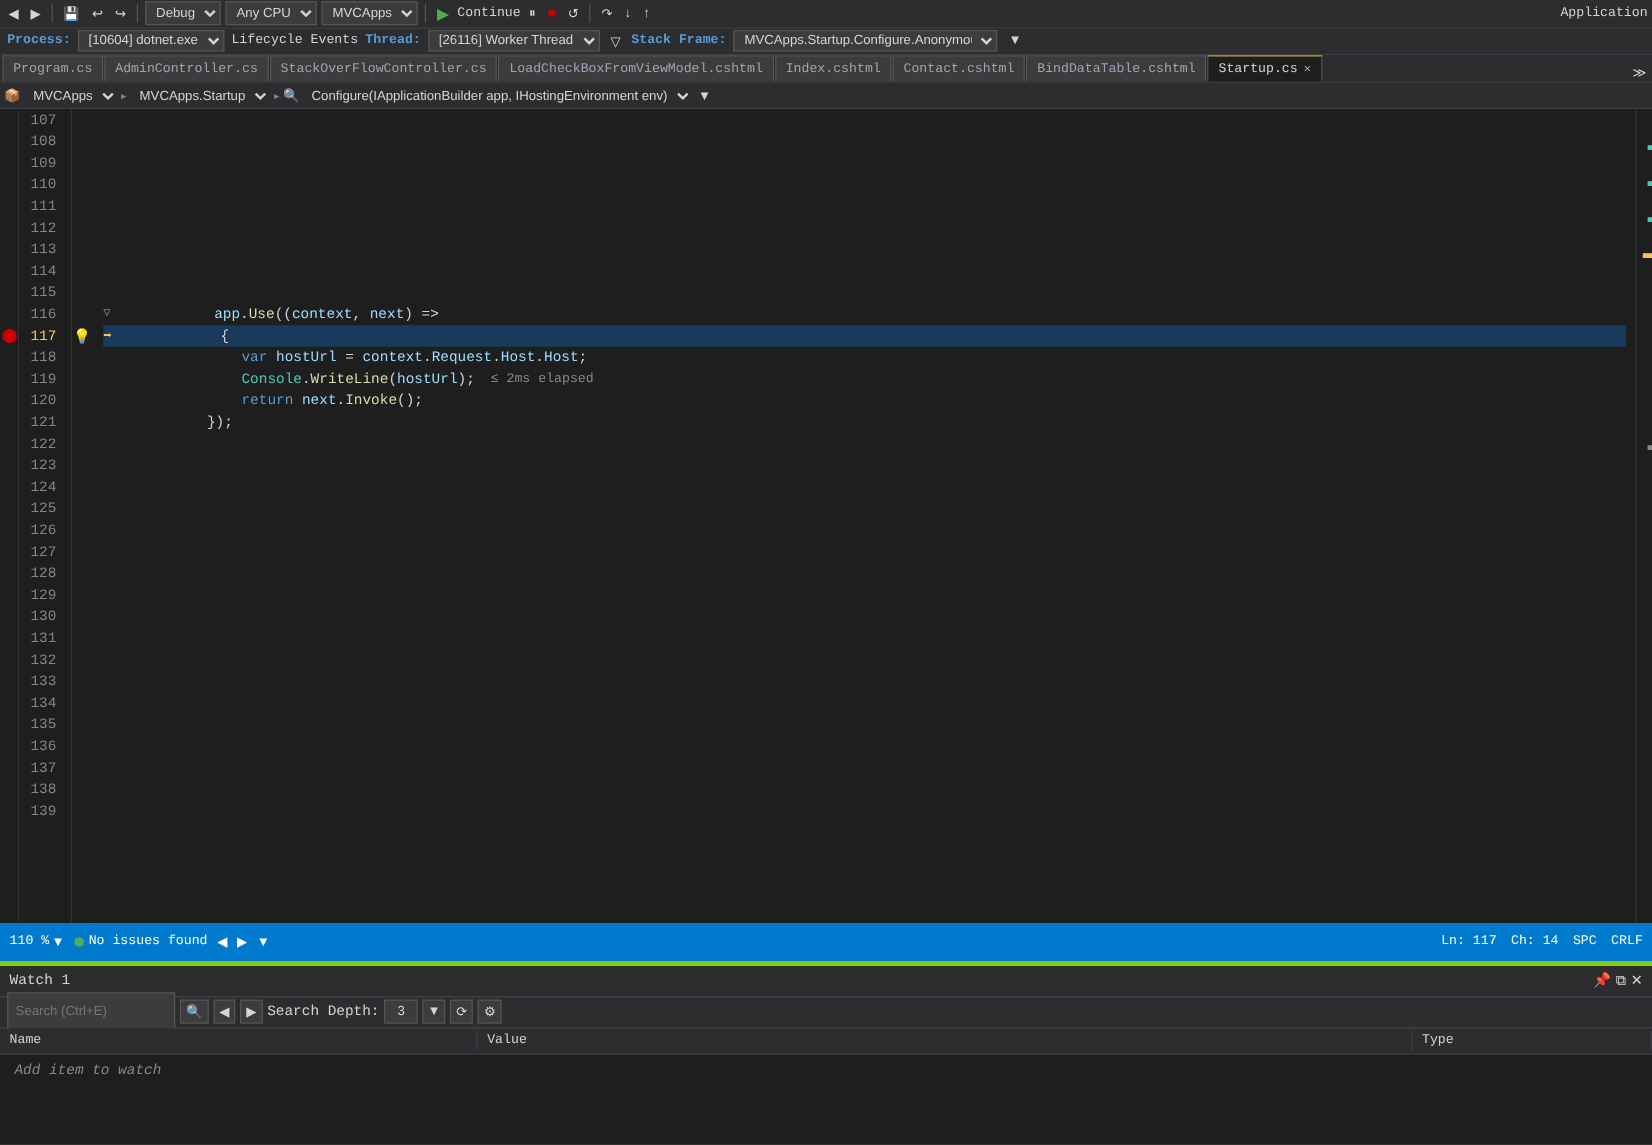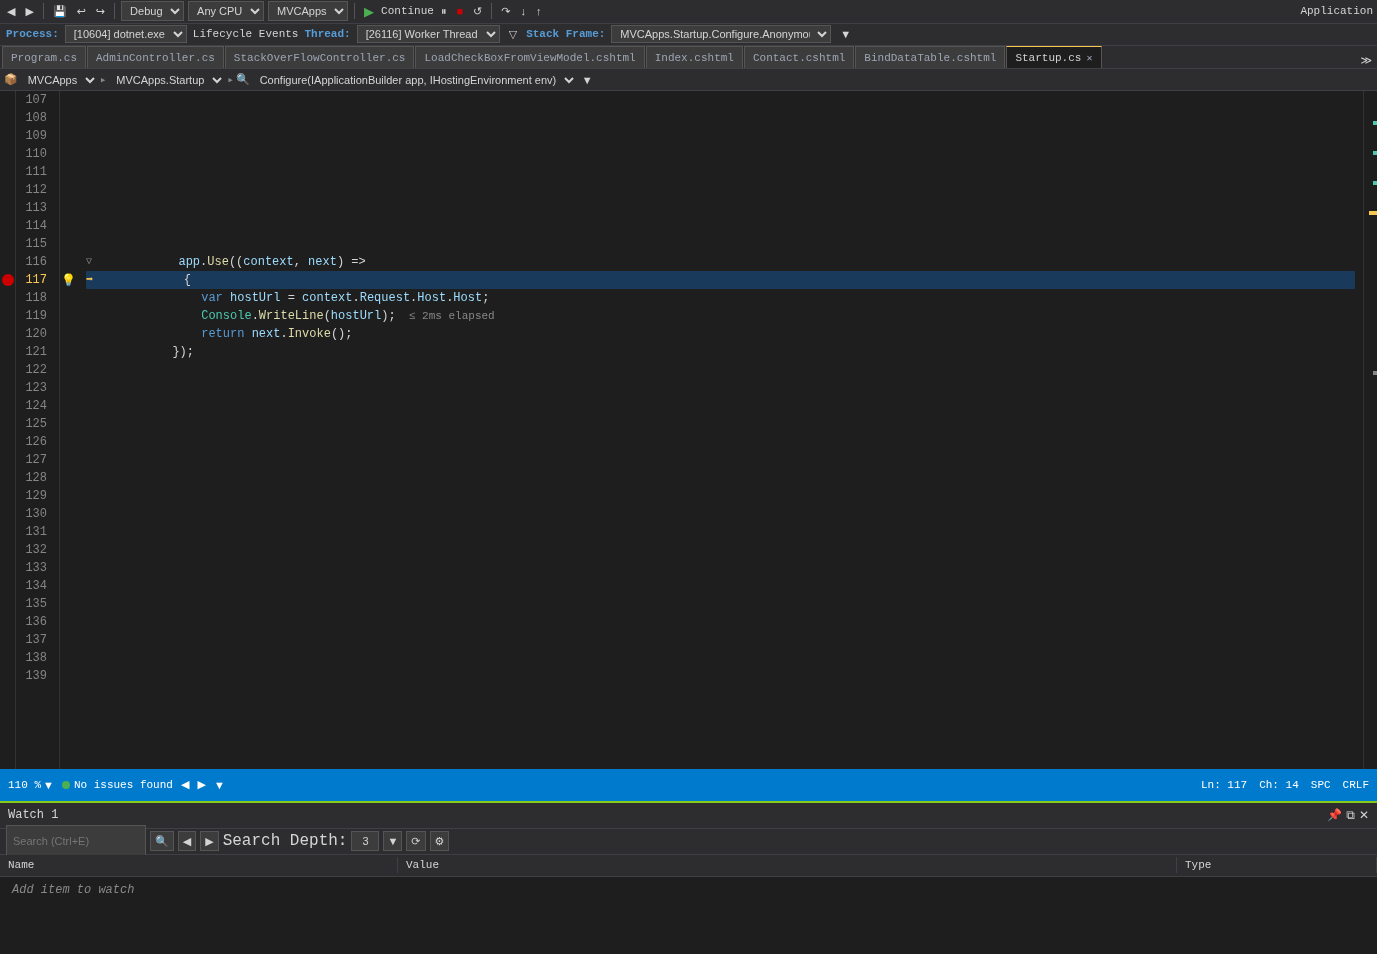--- a/index.html
+++ b/index.html
@@ -215,21 +215,21 @@
     .status-bar .status-left { display: flex; align-items: center; gap: 8px; flex: 1; }
     .status-bar .status-right { display: flex; align-items: center; gap: 12px; }
     .zoom-control { display: flex; align-items: center; gap: 2px; }
     .zoom-btn { background: transparent; border: none; color: white; cursor: pointer; font-size: 11px; }
     .status-issue { display: flex; align-items: center; gap: 4px; }
     .issue-dot { width: 8px; height: 8px; background: #4caf50; border-radius: 50%; }
 
     
     .watch-panel {
       background: #737373;
-      border-top: 2px solid #84cc16;
+      border-top: 4px solid #84cc16;
       height: 155px;
       display: flex;
       flex-direction: column;
     }
     .watch-header {
       background: #2d2d30;
       height: 26px;
       display: flex;
       align-items: center;
       padding: 0 8px;
@@ -262,21 +262,21 @@
     }
     .watch-search-btn {
       background: #3c3c3c;
       border: 1px solid #555;
       color: #d4d4d4;
       cursor: pointer;
       font-size: 11px;
       padding: 2px 4px;
       height: 20px;
     }
-    .watch-depth-label { color: #d4d4d4; font-size: 16px; }
+    .watch-depth-label { color: #d4d4d4; font-size: 12px; }
     .watch-depth-input {
       background: #3c3c3c;
       border: 1px solid #555;
       color: #d4d4d4;
       font-size: 11px;
       width: 28px;
       height: 20px;
       text-align: center;
     }
     .watch-depth-btn {

